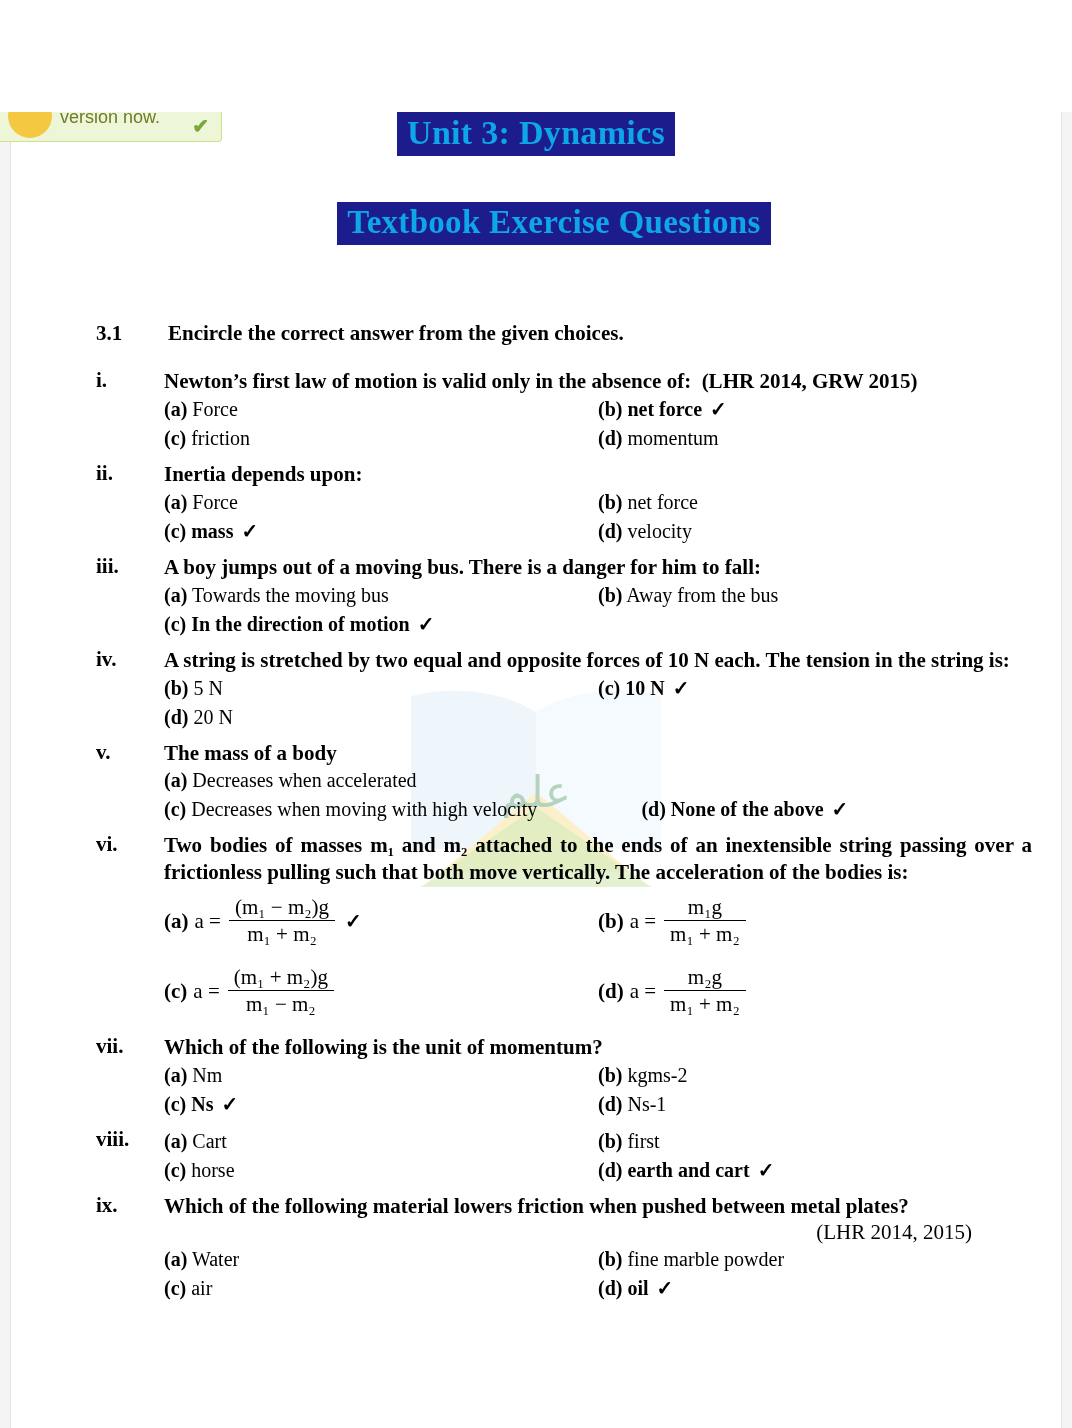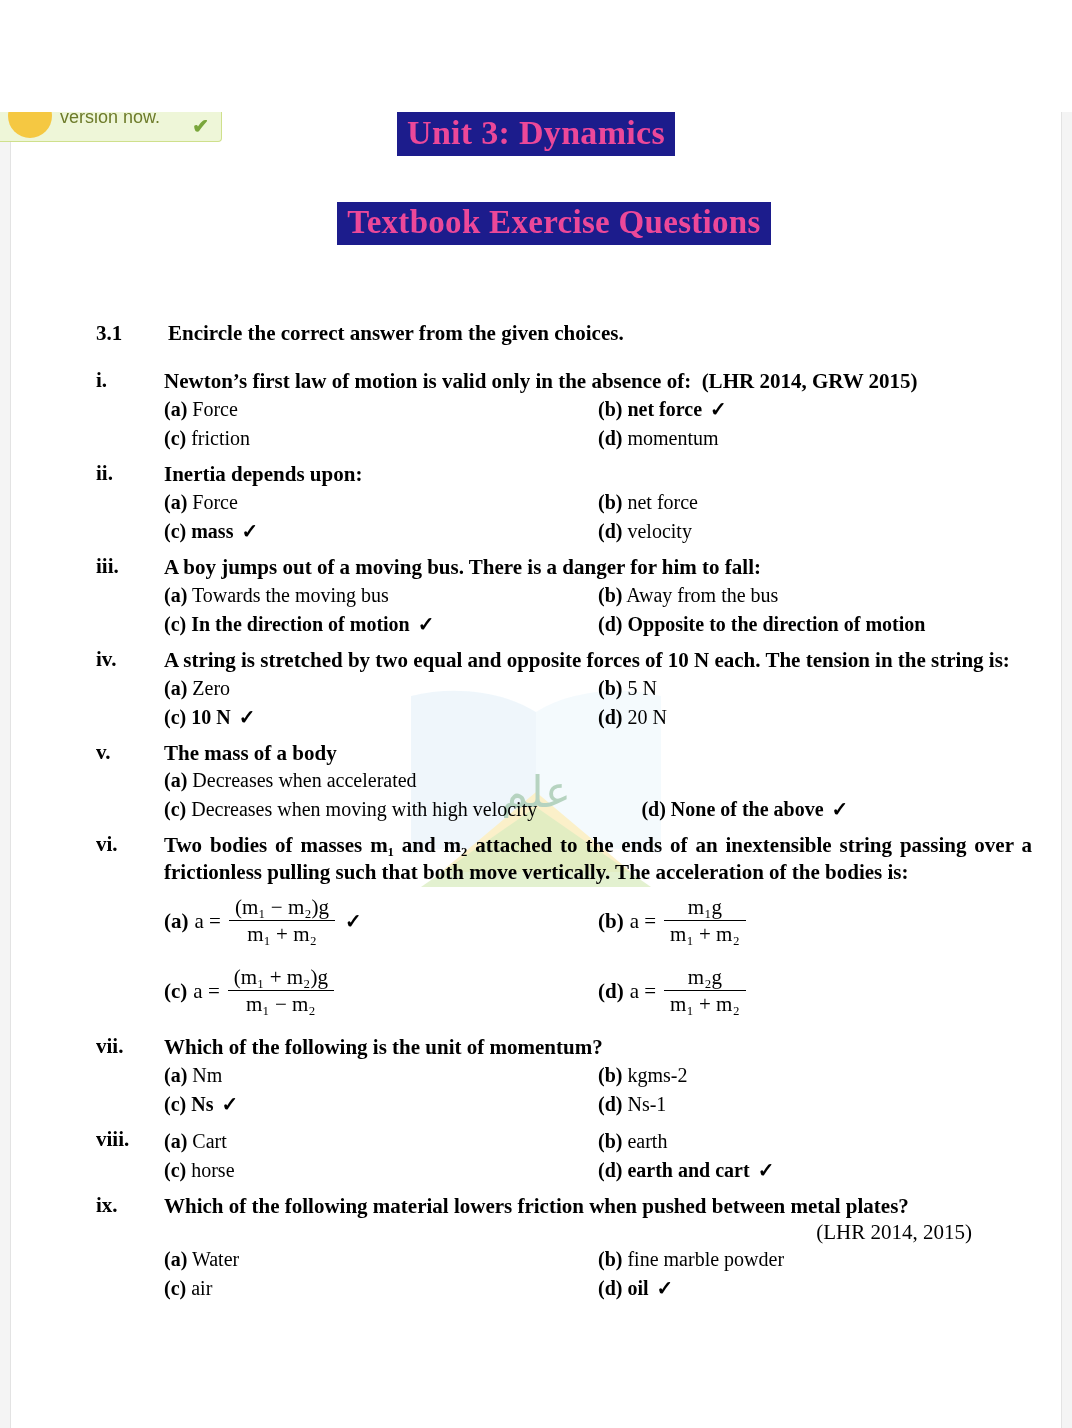--- a/index.html
+++ b/index.html
@@ -98,21 +98,21 @@
   h1.unit-title, h1.exercise-title {
     text-align: center;
     margin: 0;
   }
   .title-wrap {
     text-align: center;
   }
   .hl {
     display: inline-block;
     background: #1c1c8c;
-    color: #ec4899;
+    color: #0ea5e9;
     font-weight: bold;
     padding: 2px 10px 4px 10px;
     letter-spacing: 0.3px;
   }
   .unit-title .hl { font-size: 34px; }
   .exercise-title .hl { font-size: 33px; margin-left: 36px; }
 
   .q-head {
     display: flex;
     margin: 0 0 0 0;
@@ -283,31 +283,29 @@
       </div>
 
       <div class="qrow">
         <div class="qnum">iii.</div>
         <div class="qbody">
           <div class="qtext">A boy jumps out of a moving bus. There is a danger for him to fall:</div>
           <div class="opts">
             <div class="opt"><span class="lab">(a)</span> <span>Towards the moving bus</span></div>
             <div class="opt"><span class="lab">(b)</span> <span>Away from the bus</span></div>
             <div class="opt bold"><span class="lab">(c)</span> <span>In the direction of motion</span><span class="tickmark">✓</span></div>
-            <div class="opt bold"><span class="lab">(d)</span> <span>Opposite to the direction of motion</span></div>
           </div>
         </div>
       </div>
 
       <div class="qrow">
         <div class="qnum">iv.</div>
         <div class="qbody">
           <div class="qtext">A string is stretched by two equal and opposite forces of 10 N each. The tension in the string is:</div>
           <div class="opts">
-            <div class="opt"><span class="lab">(a)</span> <span>Zero</span></div>
             <div class="opt"><span class="lab">(b)</span> <span>5 N</span></div>
             <div class="opt bold"><span class="lab">(c)</span> <span>10 N</span><span class="tickmark">✓</span></div>
             <div class="opt"><span class="lab">(d)</span> <span>20 N</span></div>
           </div>
         </div>
       </div>
 
       <div class="qrow">
         <div class="qnum">v.</div>
         <div class="qbody">
@@ -381,21 +379,21 @@
             <div class="opt"><span class="lab">(d)</span> <span>Ns-1</span></div>
           </div>
         </div>
       </div>
 
       <div class="qrow">
         <div class="qnum">viii.</div>
         <div class="qbody">
           <div class="opts">
             <div class="opt"><span class="lab">(a)</span> <span>Cart</span></div>
-            <div class="opt"><span class="lab">(b)</span> <span>earth</span></div>
+            <div class="opt"><span class="lab">(b)</span> <span>first</span></div>
             <div class="opt"><span class="lab">(c)</span> <span>horse</span></div>
             <div class="opt bold"><span class="lab">(d)</span> <span>earth and cart</span><span class="tickmark">✓</span></div>
           </div>
         </div>
       </div>
 
       <div class="qrow">
         <div class="qnum">ix.</div>
         <div class="qbody">
           <div class="qtext">Which of the following material lowers friction when pushed between metal plates?</div>

